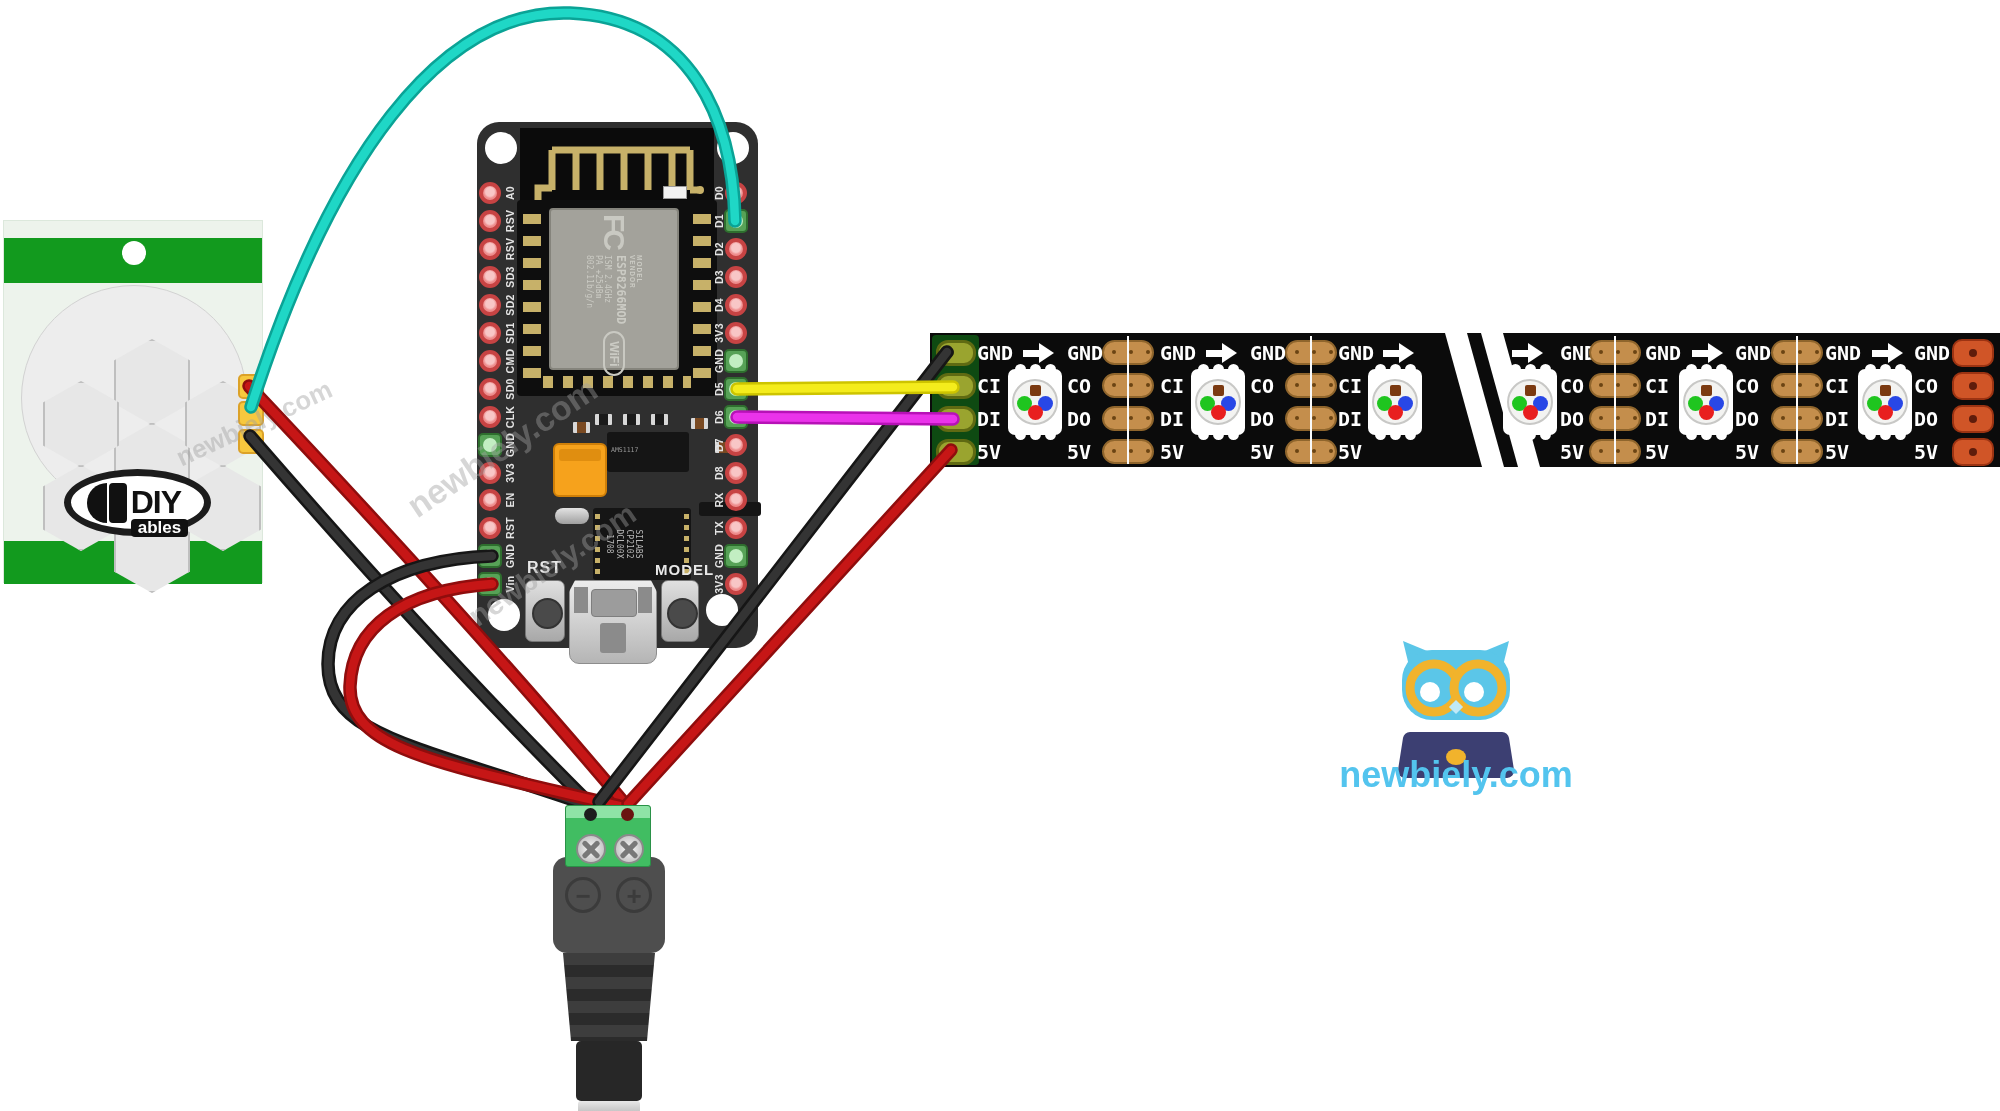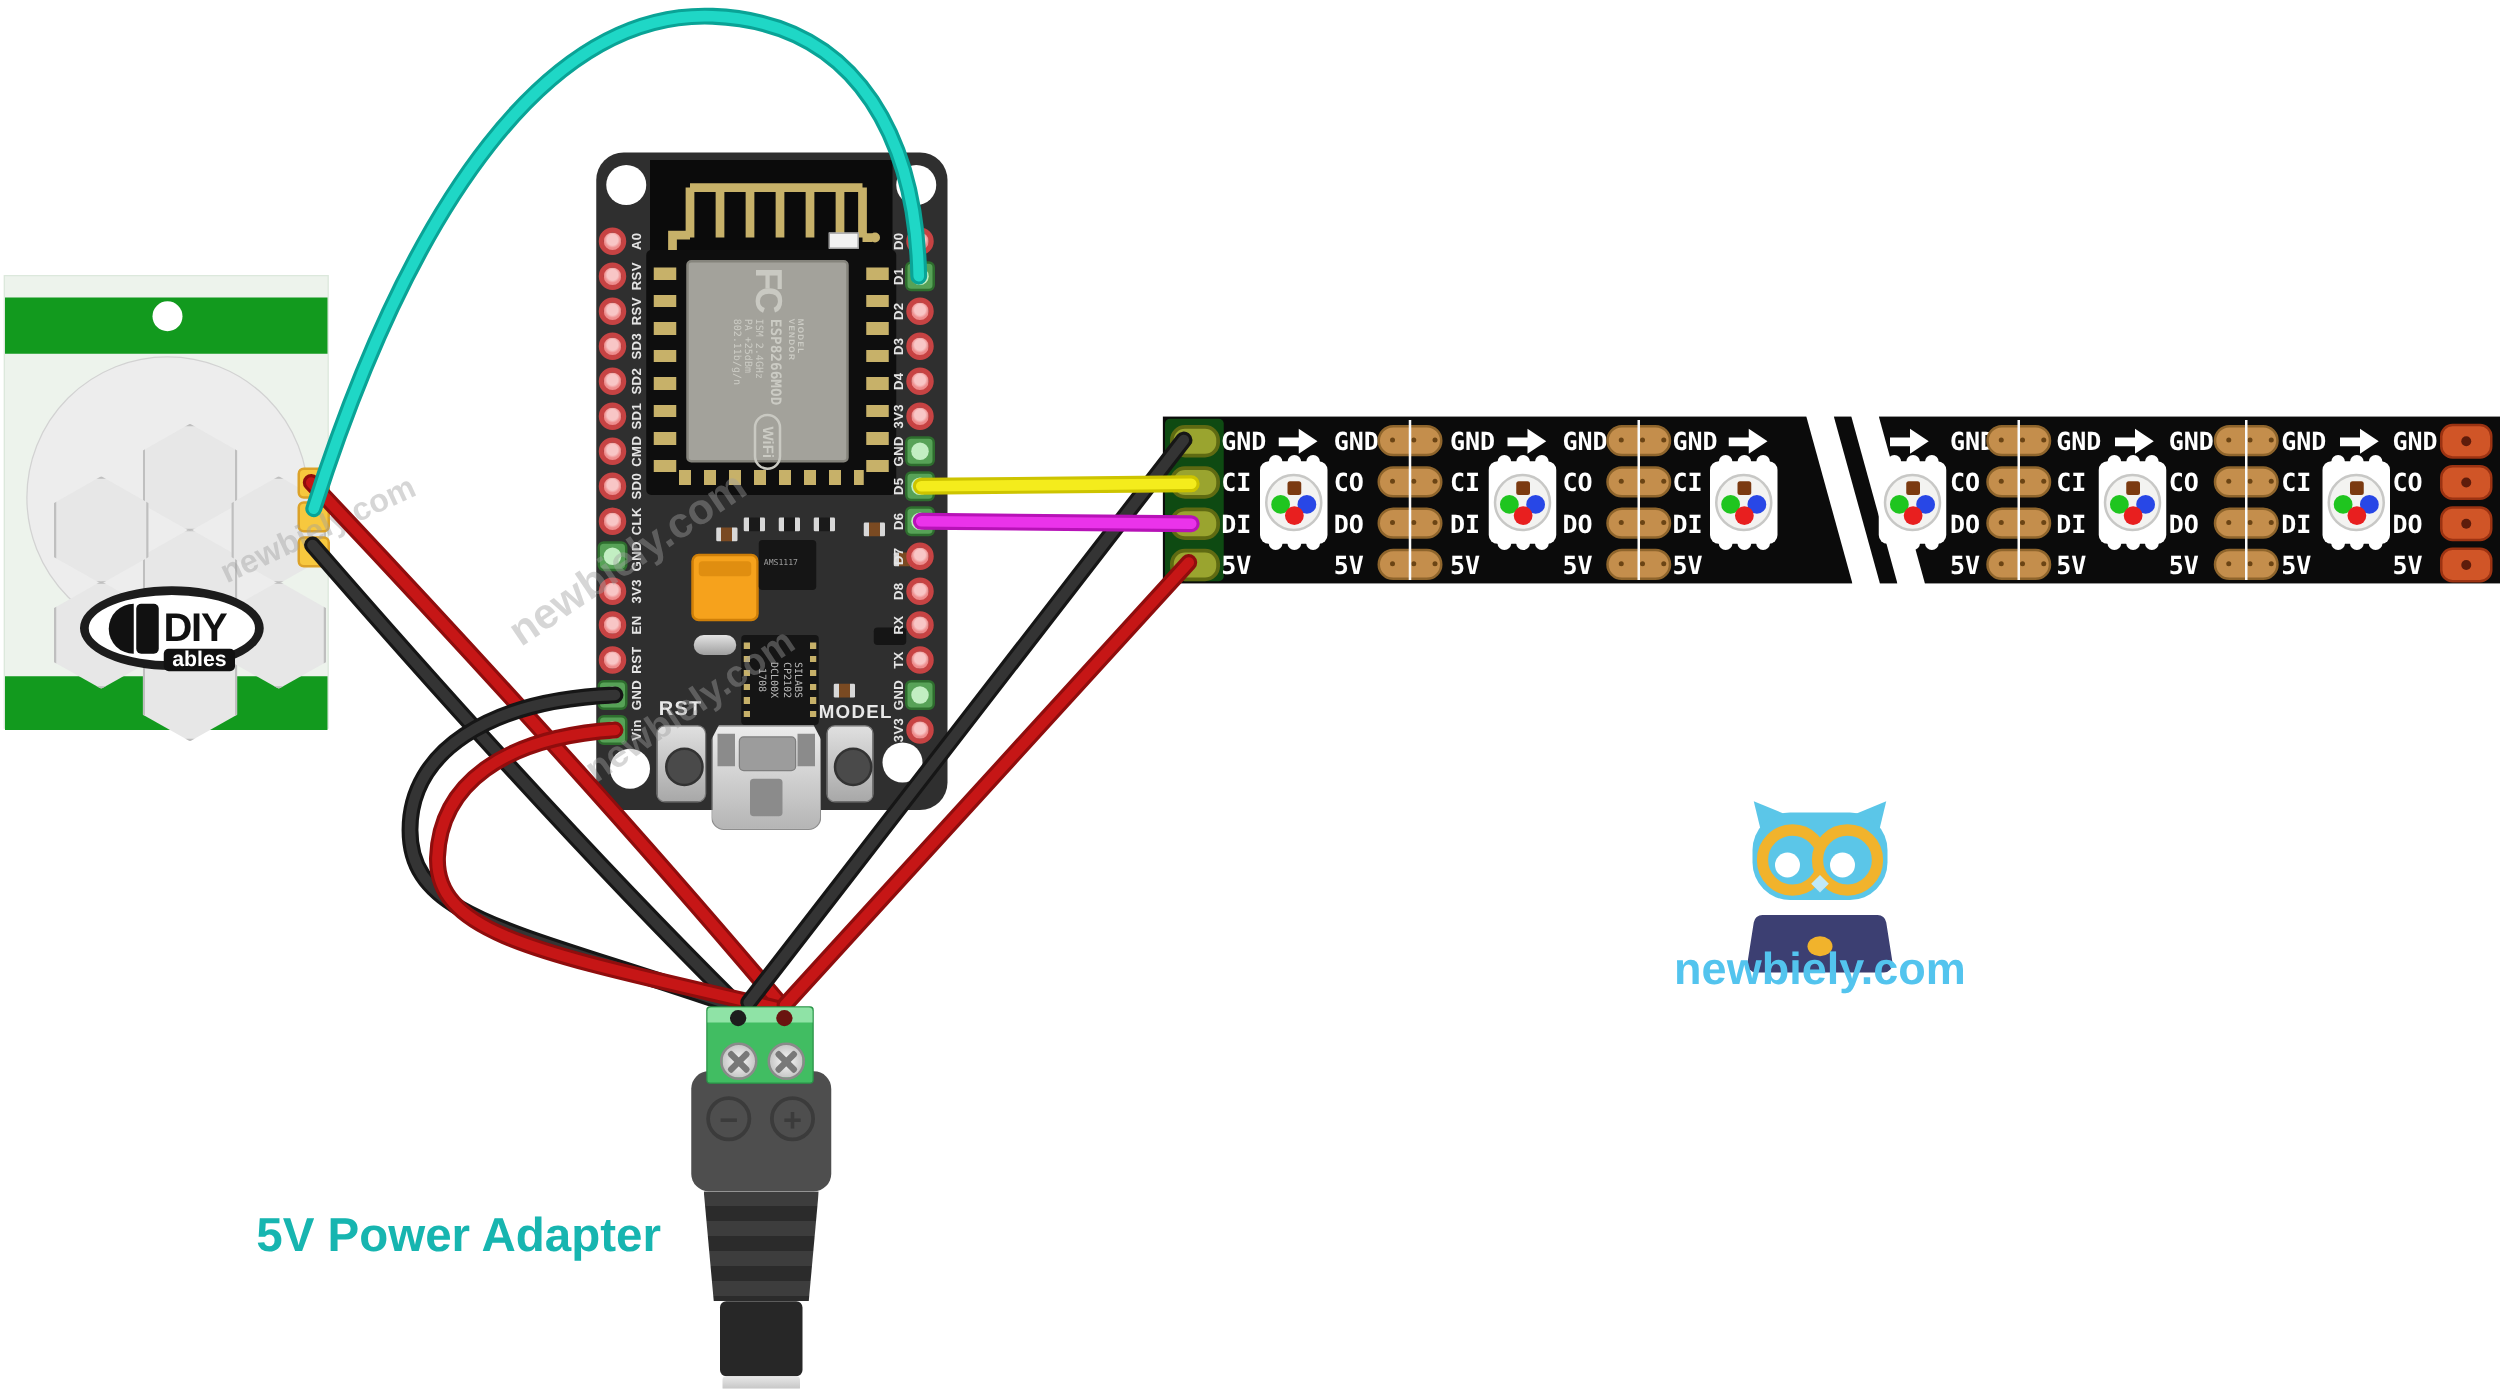--- a/index.html
+++ b/index.html
@@ -39,21 +39,21 @@
               padding:4px 6px;box-sizing:border-box;color:#cbcbc4;}
   .fc-text{font-weight:800;font-size:30px;letter-spacing:-3px;color:#c9c9c2;}
   .modcol{display:flex;flex-direction:column;line-height:1.15;}
   .mv{font-size:6.5px;font-weight:700;letter-spacing:1px;}
   .mname{font-family:"DejaVu Sans Mono",monospace;font-weight:700;font-size:11.5px;margin:1px 0 2px;}
   .spec{font-family:"DejaVu Sans Mono",monospace;font-size:8px;}
   .wifipill{border:2.5px solid #c9c9c2;border-radius:12px;padding:2px 8px;font-weight:800;font-size:12px;}
   .smd-white{position:absolute;background:#f2f2f2;border:1px solid #9a9a9a;box-sizing:border-box;}
   .cap-orange{position:absolute;background:#f6a21c;border:2px solid #cf7f08;border-radius:6px;box-sizing:border-box;}
   .cap-orange::after{content:"";position:absolute;left:4px;top:4px;right:4px;height:12px;background:#e08e10;border-radius:3px;}
-  .chip-black{position:absolute;background:#151515;border-radius:3px;}
+  .chip-black{position:absolute;background:#151515;border-radius:3px;padding-left:36px;}
   .cpticks{position:absolute;width:5px;background:repeating-linear-gradient(180deg,#c7b169 0 5px,transparent 5px 11px);}
   .cp-rot{position:absolute;transform:rotate(90deg);display:flex;flex-direction:column;align-items:center;
           justify-content:center;color:#b9b9b9;font-family:"DejaVu Sans Mono",monospace;font-size:8px;line-height:1.2;}
   .smd{position:absolute;width:17px;height:11px;background:linear-gradient(90deg,#d8d8d8 0 4px,#7a4a22 4px 13px,#d8d8d8 13px);border-radius:1px;}
   .smd.k{background:linear-gradient(90deg,#d8d8d8 0 4px,#1a1a1a 4px 13px,#d8d8d8 13px);}
   .crystal{position:absolute;background:linear-gradient(180deg,#e3e3e3,#9f9f9f);border-radius:8px;}
   .btn-label{position:absolute;color:#e8e8e8;font-weight:700;font-size:16px;letter-spacing:1px;}
   .tact{position:absolute;background:linear-gradient(180deg,#e0e0e0,#a8a8a8);border:1px solid #777;
         border-radius:7px;box-sizing:border-box;}
   .tact::after{content:"";position:absolute;left:50%;top:50%;width:27px;height:27px;margin:-13.5px 0 0 -13.5px;
@@ -506,21 +506,20 @@
       <span class="wire-hole" style="left:18px;top:2px;background:#1d1d1d;"></span>
       <span class="wire-hole" style="left:55px;top:2px;background:#6a1410;"></span>
       <span class="screw" style="left:10px;top:28px;"></span>
       <span class="screw" style="left:48px;top:28px;"></span>
     </div>
     <div class="pa-ribs" style="left:6px;top:148px;width:100px;height:88px;"></div>
     <div class="pa-barrel" style="left:23px;top:236px;width:66px;height:60px;"></div>
     <div class="pa-tip" style="left:25px;top:296px;width:62px;height:12px;"></div>
   </div>
 
-  <div class="pa-label" style="left:205px;top:968px;z-index:5;">5V Power Adapter</div>
 
   <svg class="abs" width="132" height="150" viewBox="0 0 132 150" style="left:1390px;top:636px;z-index:5;">
     <path d="M20,34 L13,5 L42,17 Z" fill="#5bc6e8"></path>
     <path d="M112,34 L119,5 L90,17 Z" fill="#5bc6e8"></path>
     <rect x="12" y="14" width="108" height="70" rx="30" fill="#5bc6e8"></rect>
     <circle cx="44" cy="52" r="24" fill="#5bc6e8" stroke="#f1b32c" stroke-width="9"></circle>
     <circle cx="88" cy="52" r="24" fill="#5bc6e8" stroke="#f1b32c" stroke-width="9"></circle>
     <circle cx="40" cy="56" r="10" fill="#ffffff"></circle>
     <circle cx="84" cy="56" r="10" fill="#ffffff"></circle>
     <rect x="61" y="66" width="10" height="10" transform="rotate(45 66 71)" fill="#bfe9f7"></rect>

